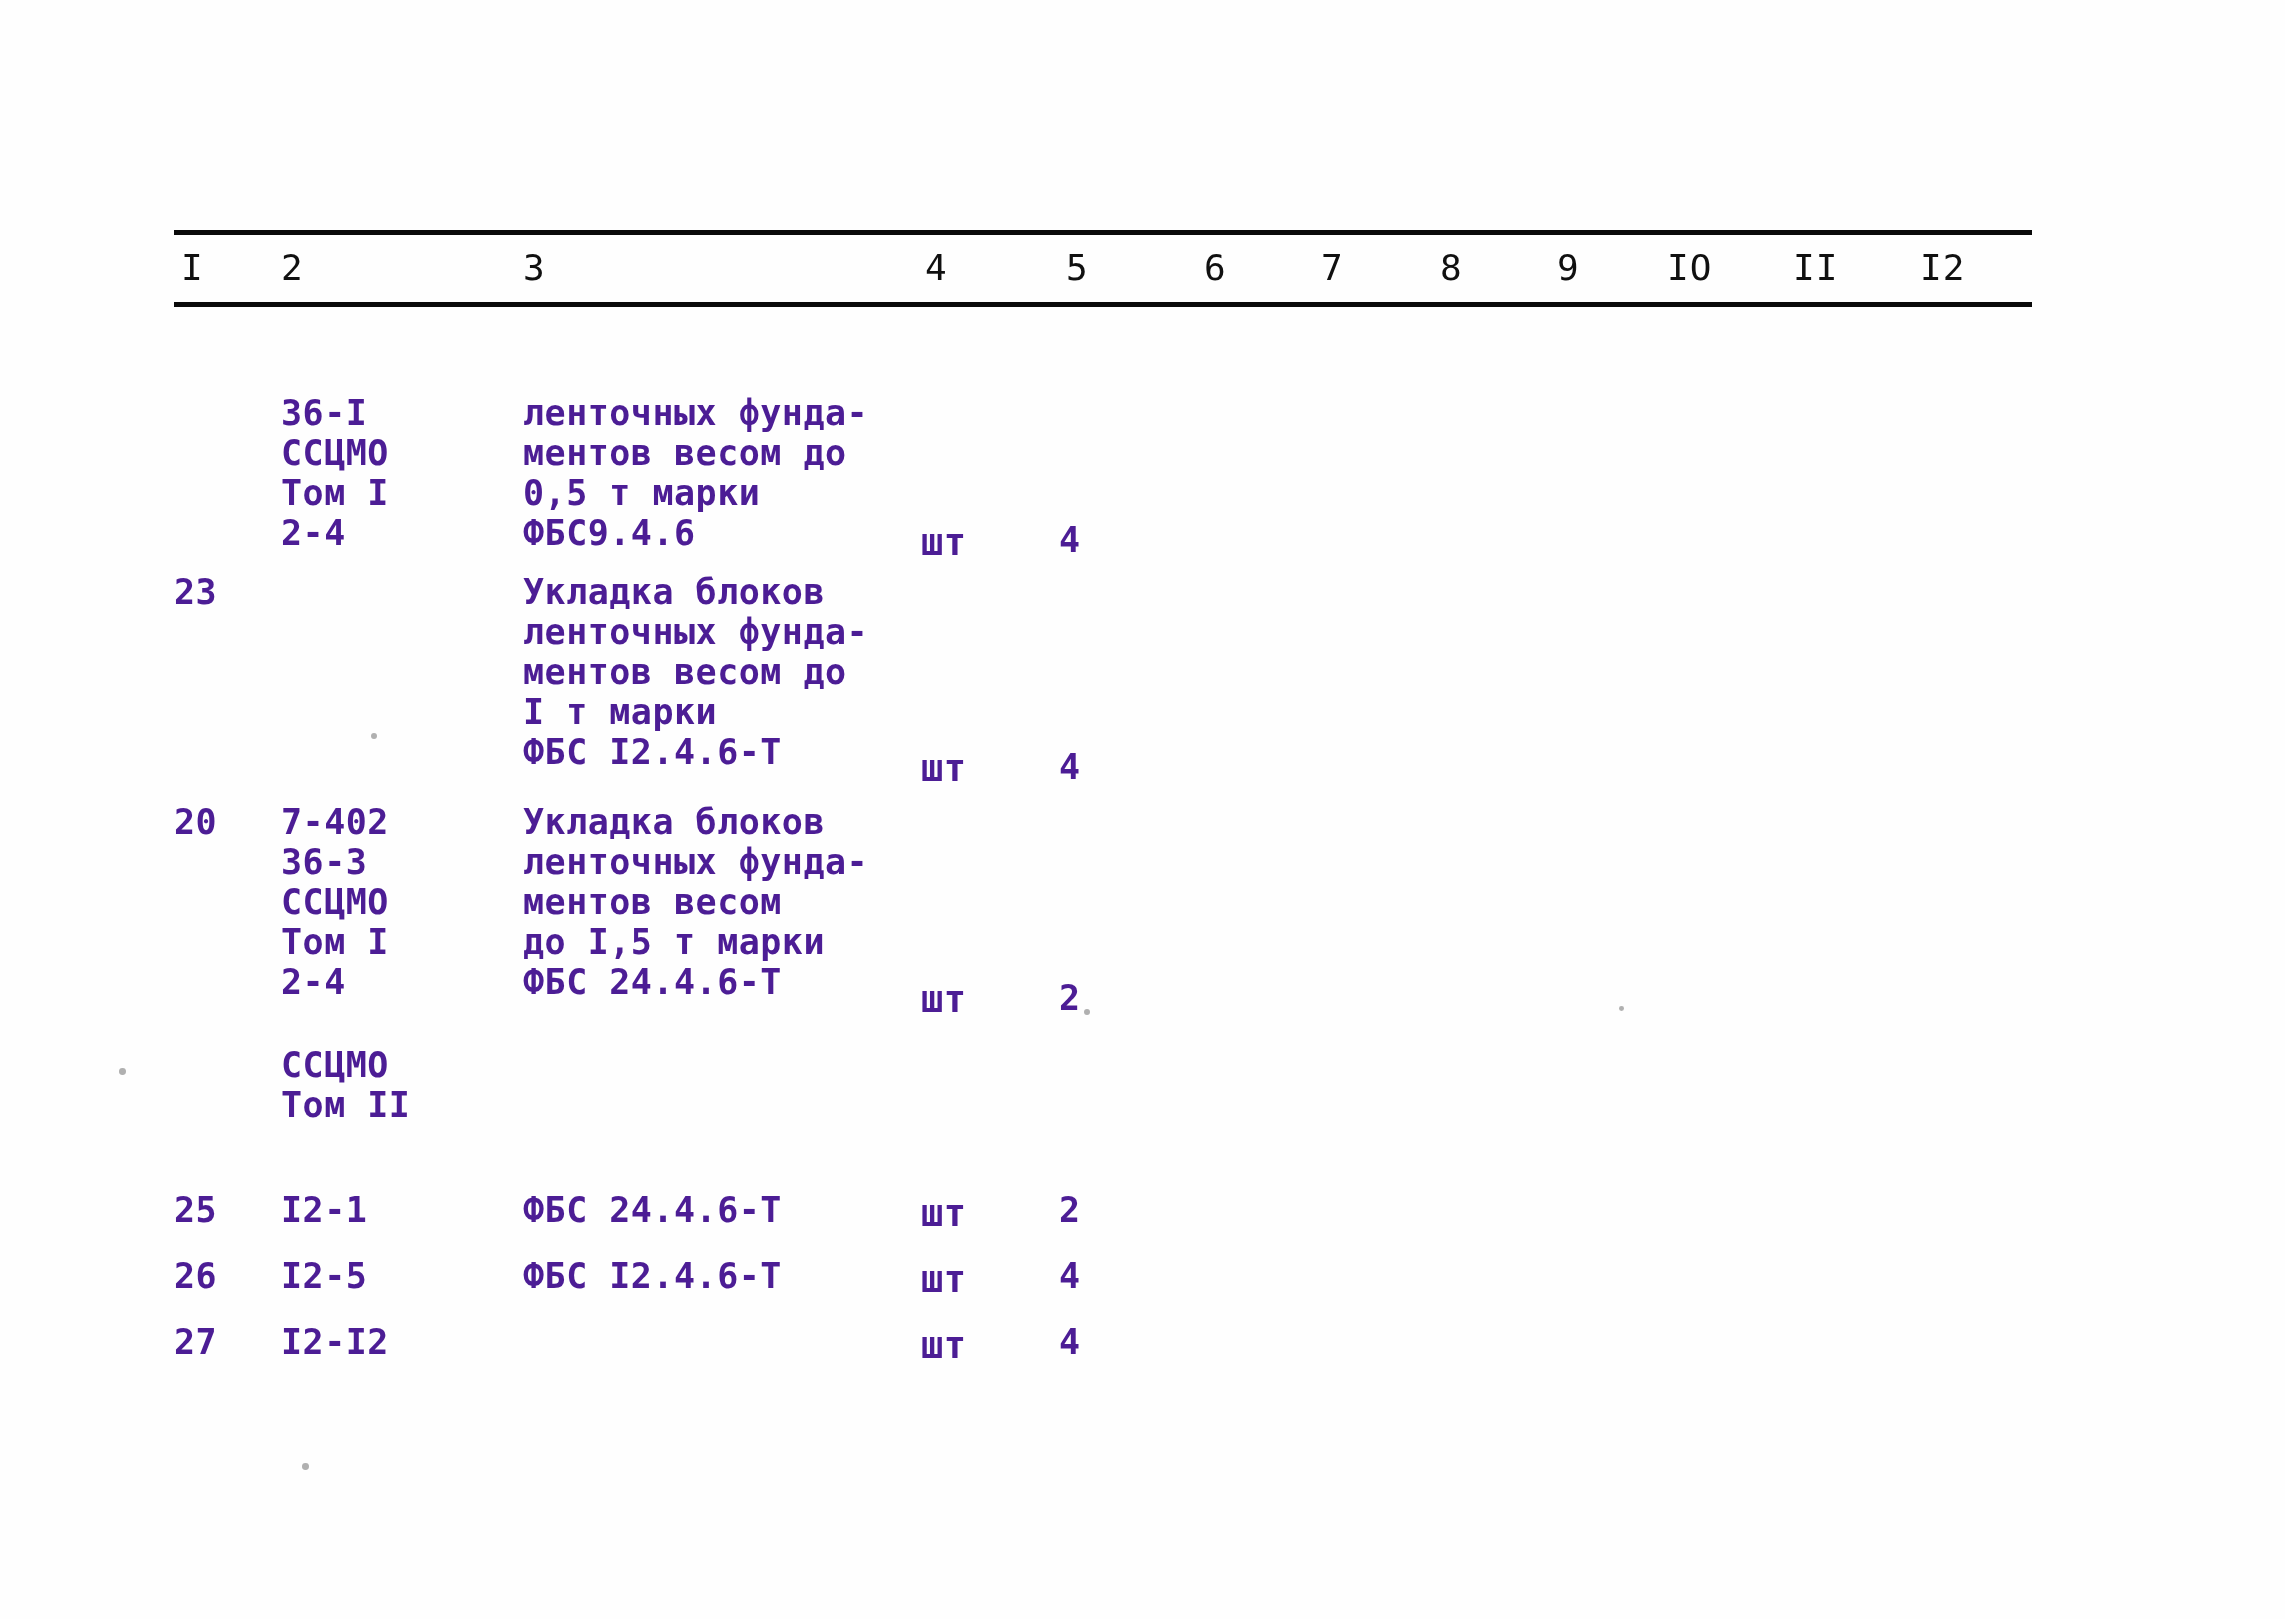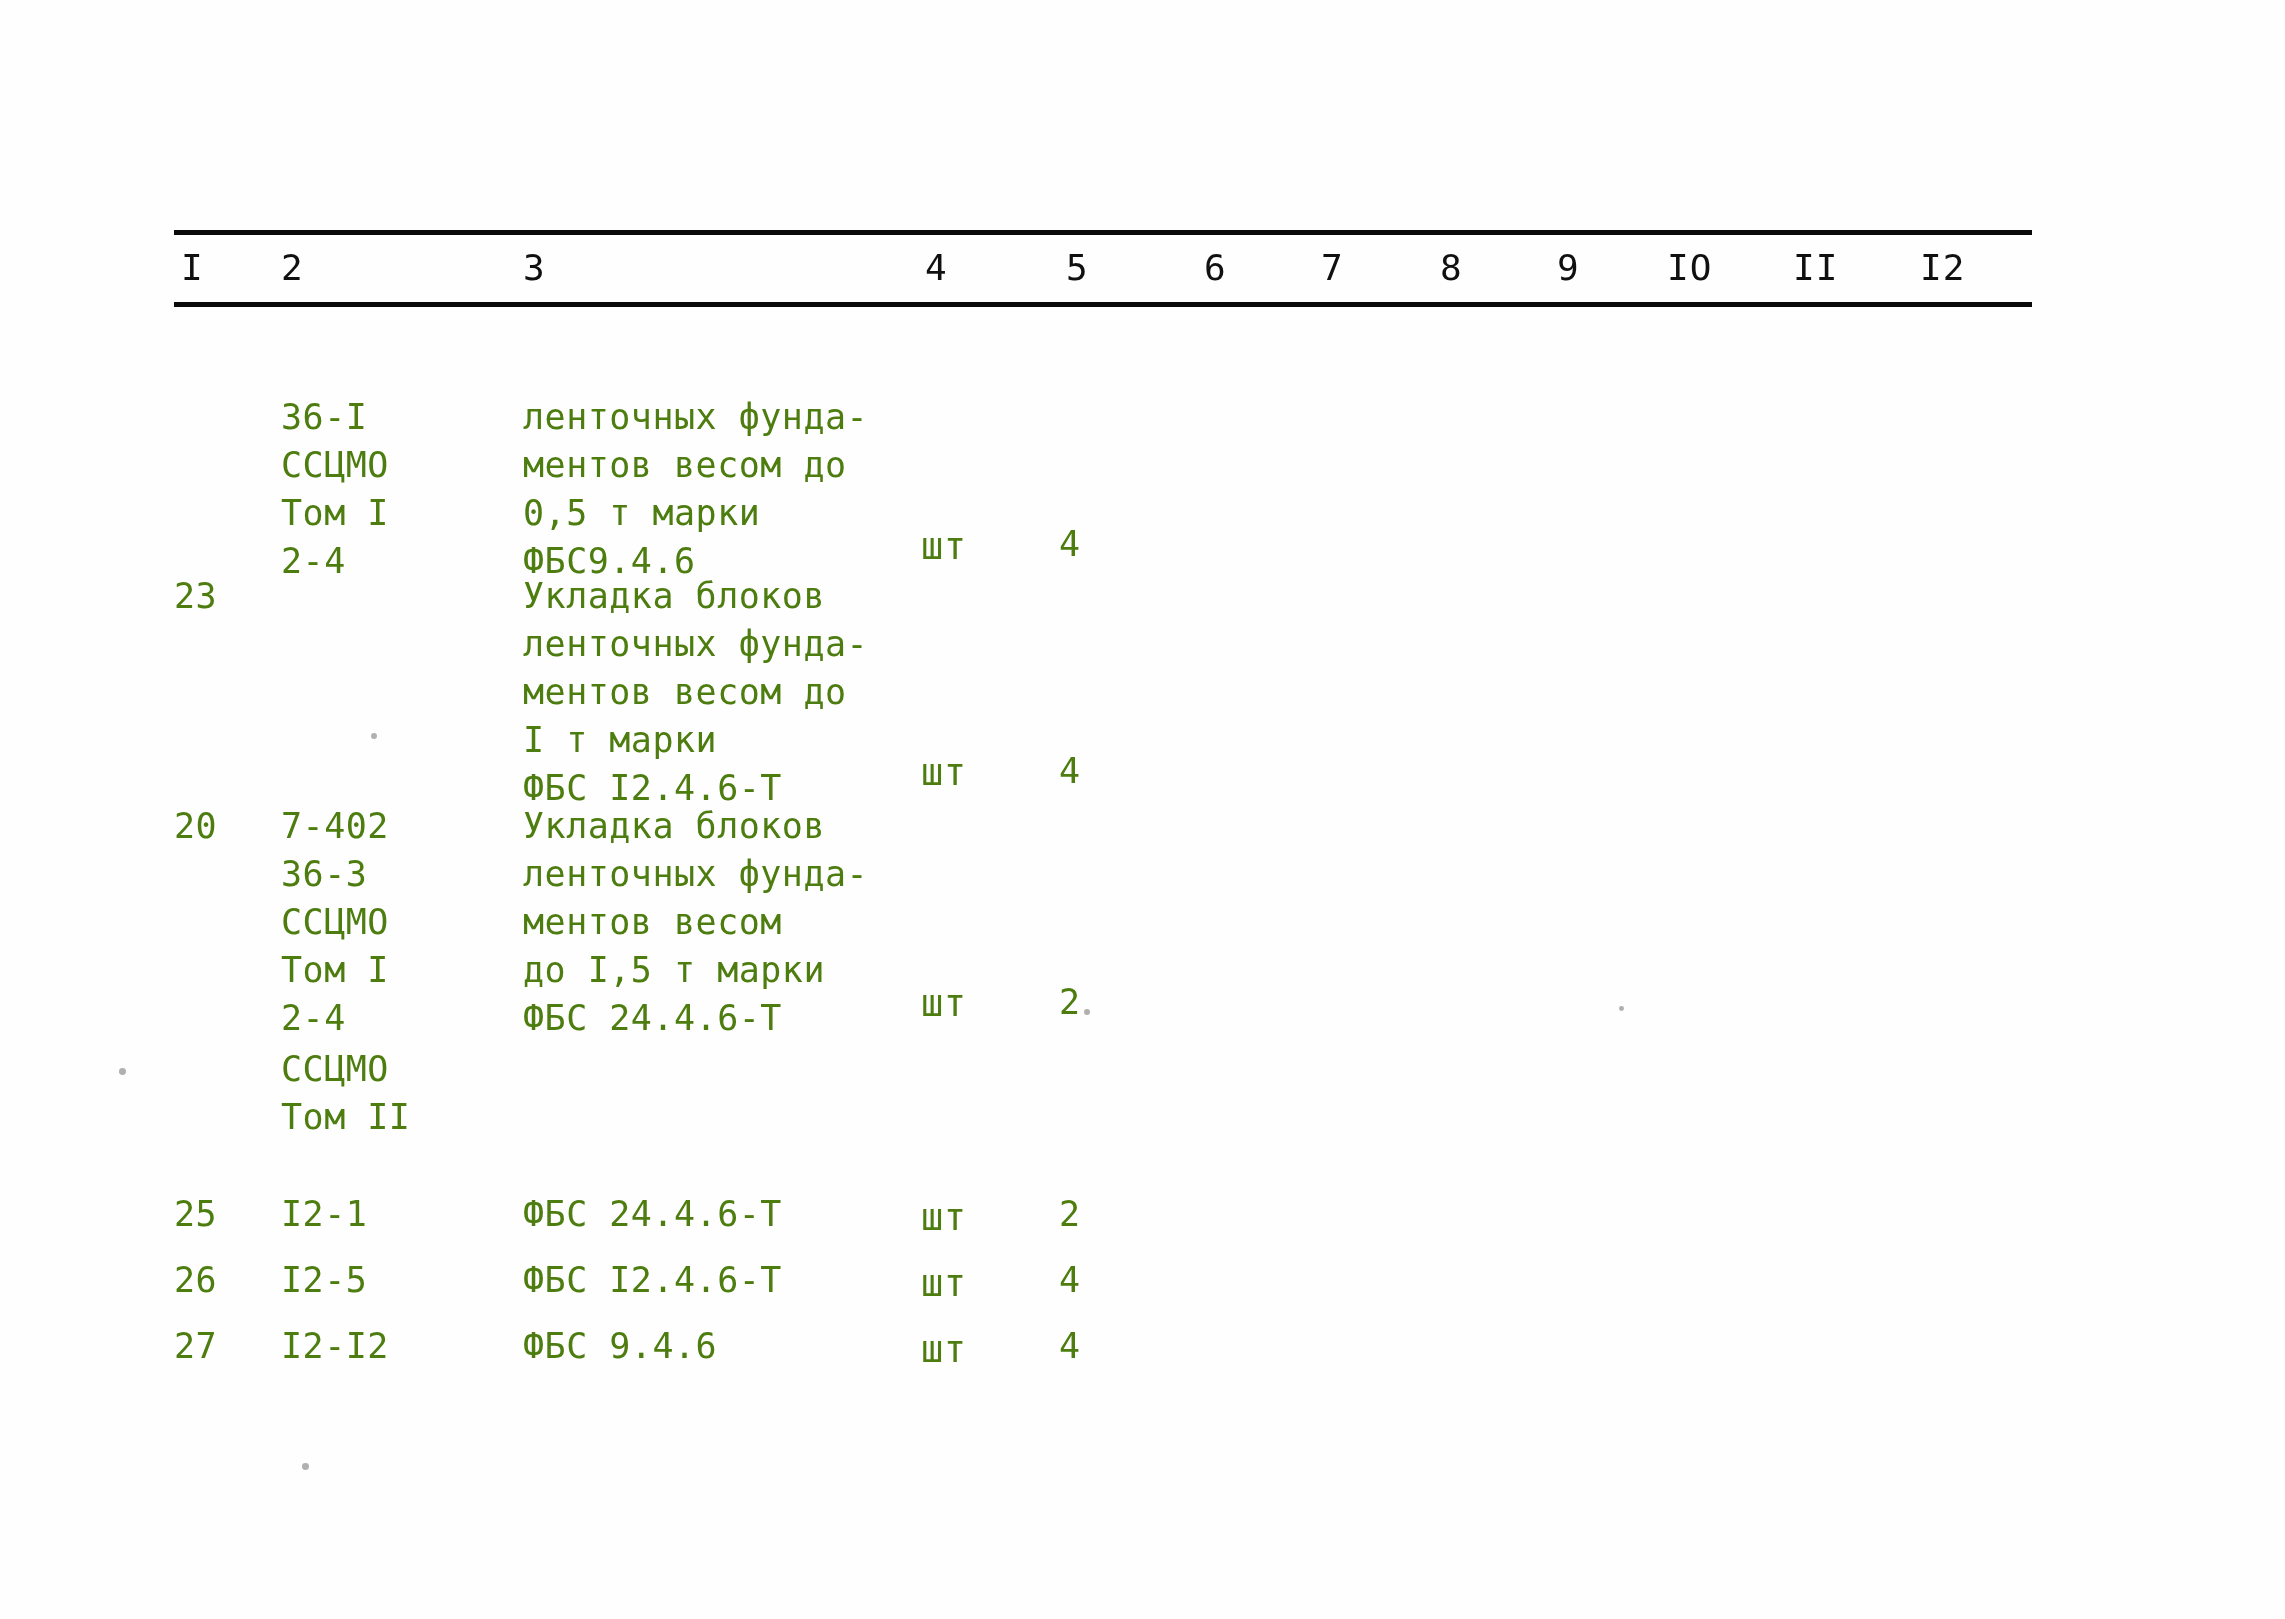--- a/index.html
+++ b/index.html
@@ -60,24 +60,25 @@
   
   .row {
     position: absolute;
     left: 0;
     width: 2048px;
   }
   .cell {
     position: absolute;
     top: 0;
     font-size: 35px;
-    line-height: 48px;
+    line-height: 40px;
     white-space: pre;
-    color: #4d7c0f;
+    color: #4c1d95;
     letter-spacing: 0.5px;
+    font-weight: bold;
   }
   .c-num   { left: 174px;  width: 88px; }
   .c-code  { left: 281px;  width: 195px; }
   .c-desc  { left: 523px;  width: 390px; }
   .c-unit  { left: 921px;  width: 107px; font-size: 37px; }
   .c-qty   { left: 1059px; width: 88px; }
 
   
   .speck {
     position: absolute;
@@ -179,21 +180,20 @@
       <span class="cell c-num">26</span>
       <span class="cell c-code">I2-5</span>
       <span class="cell c-desc">ФБС I2.4.6-Т</span>
       <span class="cell c-unit" style="top:3.9px">шт</span>
       <span class="cell c-qty" style="top:0px">4</span>
     </div>
 
     <div class="row" style="top:1322px;height:51px">
       <span class="cell c-num">27</span>
       <span class="cell c-code">I2-I2</span>
-      <span class="cell c-desc">ФБС 9.4.6</span>
       <span class="cell c-unit" style="top:3.9px">шт</span>
       <span class="cell c-qty" style="top:0px">4</span>
     </div>
 
     <span class="speck" style="left:371px;top:733px;width:5.9px;height:5.9px;"></span>
     <span class="speck" style="left:119px;top:1068px;width:6.8px;height:6.8px;"></span>
     <span class="speck" style="left:302px;top:1463px;width:6.8px;height:6.8px;"></span>
     <span class="speck" style="left:1084px;top:1009px;width:5.9px;height:5.9px;"></span>
     <span class="speck" style="left:1619px;top:1006px;width:4.9px;height:4.9px;"></span>
 

